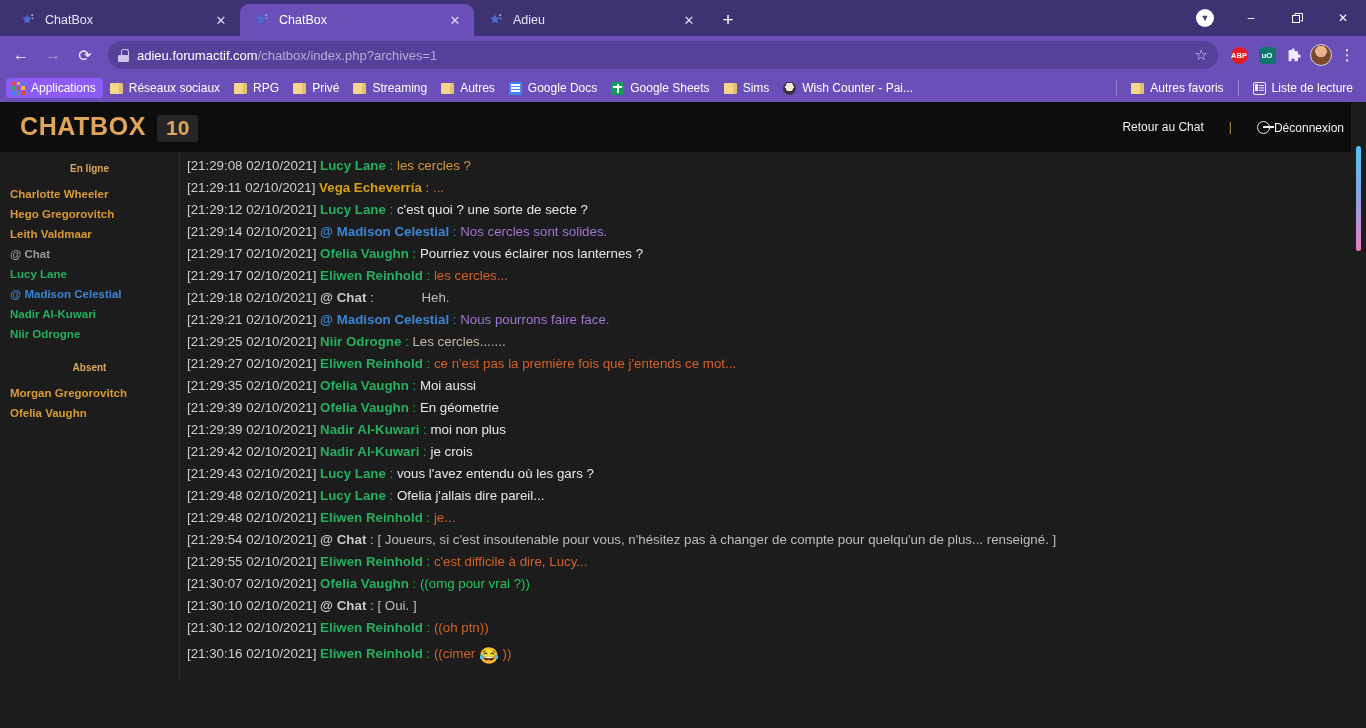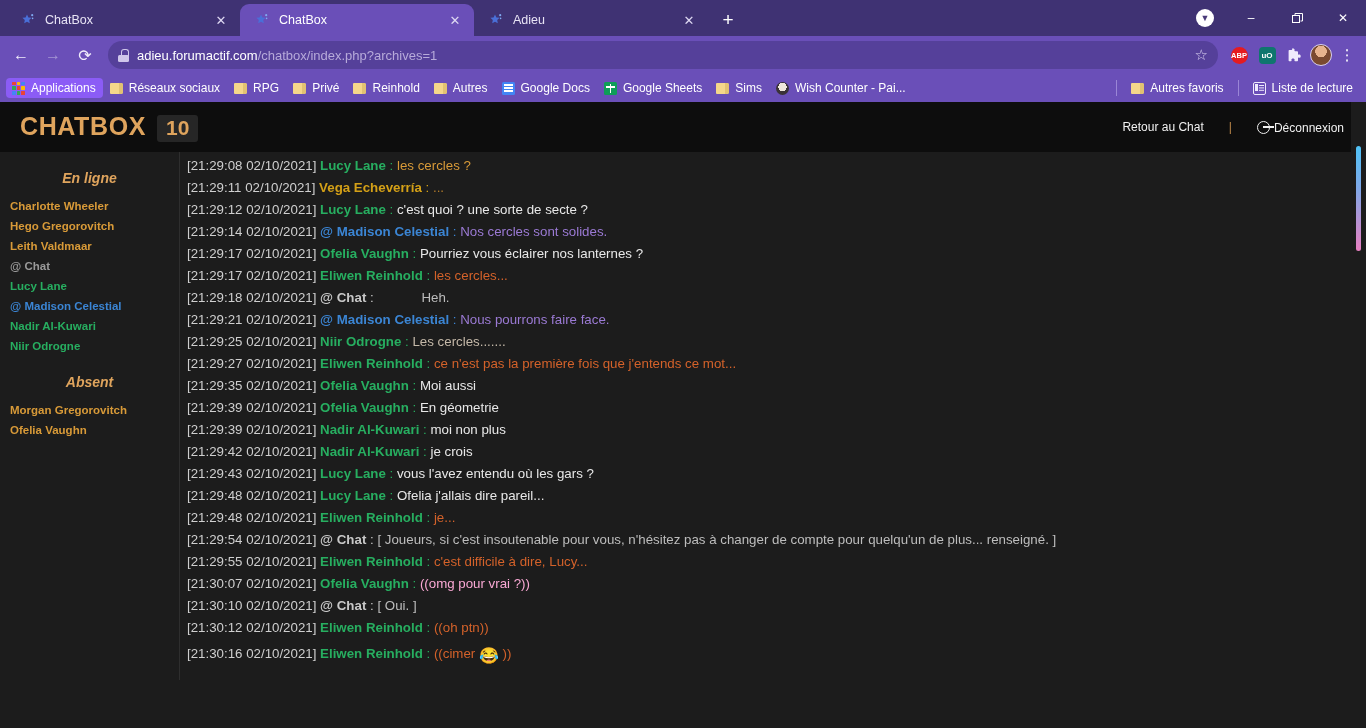--- a/index.html
+++ b/index.html
@@ -183,23 +183,22 @@
 
   .cb-body { display: flex; height: 528px; }
 
   .sidebar {
     width: 180px; flex: 0 0 180px;
     border-right: 1px solid #2e2e2e;
     padding: 11px 0 0 0; font-size: 11.5px; font-weight: bold;
     background: #1c1c1c;
   }
   .side-head {
-    text-align: center; color: #dfa45d; font-size: 14px; font-weight: bold;
-    margin: 7px 0 10px 0;
-    font-style: italic;
+    text-align: center; color: #dfa45d; font-size: 10px; font-weight: bold;
+    margin: 0 0 10px 0;
   }
   .side-head.absent { margin-top: 18px; }
   .side-user { padding: 4px 0 4px 10px; white-space: nowrap; }
 
   .chatwrap { flex: 1 1 auto; position: relative; overflow: hidden; }
   .chat {
     padding: 3px 0 0 7px;
     font-size: 13.3px; line-height: 22px;
     color: #d8d8d8;
     position: relative;
@@ -327,21 +326,21 @@
     <div class="bm">
       <span class="ic-folder"></span>
       <span>RPG</span>
     </div>
     <div class="bm">
       <span class="ic-folder"></span>
       <span>Privé</span>
     </div>
     <div class="bm">
       <span class="ic-folder"></span>
-      <span>Reinhold</span>
+      <span>Streaming</span>
     </div>
     <div class="bm">
       <span class="ic-folder"></span>
       <span>Autres</span>
     </div>
     <div class="bm">
       <span class="ic-docs">
           <i></i>
           <i></i>
           <i></i>
@@ -421,21 +420,21 @@
             <div class="msg"><span class="ts">[21:29:27 02/10/2021]</span> <span class="nick" style="color: rgb(39, 174, 96);">Eliwen Reinhold</span><span style="color: rgb(39, 174, 96);"> : </span><span style="color: rgb(212, 98, 42);">ce n'est pas la première fois que j'entends ce mot...</span></div>
             <div class="msg"><span class="ts">[21:29:35 02/10/2021]</span> <span class="nick" style="color: rgb(39, 174, 96);">Ofelia Vaughn</span><span style="color: rgb(39, 174, 96);"> : </span><span style="color: rgb(232, 232, 232);">Moi aussi</span></div>
             <div class="msg"><span class="ts">[21:29:39 02/10/2021]</span> <span class="nick" style="color: rgb(39, 174, 96);">Ofelia Vaughn</span><span style="color: rgb(39, 174, 96);"> : </span><span style="color: rgb(232, 232, 232);">En géometrie</span></div>
             <div class="msg"><span class="ts">[21:29:39 02/10/2021]</span> <span class="nick" style="color: rgb(39, 174, 96);">Nadir Al-Kuwari</span><span style="color: rgb(39, 174, 96);"> : </span><span style="color: rgb(232, 232, 232);">moi non plus</span></div>
             <div class="msg"><span class="ts">[21:29:42 02/10/2021]</span> <span class="nick" style="color: rgb(39, 174, 96);">Nadir Al-Kuwari</span><span style="color: rgb(39, 174, 96);"> : </span><span style="color: rgb(232, 232, 232);">je crois</span></div>
             <div class="msg"><span class="ts">[21:29:43 02/10/2021]</span> <span class="nick" style="color: rgb(39, 174, 96);">Lucy Lane</span><span style="color: rgb(39, 174, 96);"> : </span><span style="color: rgb(232, 232, 232);">vous l'avez entendu où les gars ?</span></div>
             <div class="msg"><span class="ts">[21:29:48 02/10/2021]</span> <span class="nick" style="color: rgb(39, 174, 96);">Lucy Lane</span><span style="color: rgb(39, 174, 96);"> : </span><span style="color: rgb(232, 232, 232);">Ofelia j'allais dire pareil...</span></div>
             <div class="msg"><span class="ts">[21:29:48 02/10/2021]</span> <span class="nick" style="color: rgb(39, 174, 96);">Eliwen Reinhold</span><span style="color: rgb(39, 174, 96);"> : </span><span style="color: rgb(212, 98, 42);">je...</span></div>
             <div class="msg"><span class="ts">[21:29:54 02/10/2021]</span> <span class="nick" style="color: rgb(200, 200, 200);">@ Chat</span><span style="color: rgb(200, 200, 200);"> : </span><span style="color: rgb(189, 189, 189);">[ Joueurs, si c'est insoutenable pour vous, n'hésitez pas à changer de compte pour quelqu'un de plus... renseigné. ]</span></div>
             <div class="msg"><span class="ts">[21:29:55 02/10/2021]</span> <span class="nick" style="color: rgb(39, 174, 96);">Eliwen Reinhold</span><span style="color: rgb(39, 174, 96);"> : </span><span style="color: rgb(212, 98, 42);">c'est difficile à dire, Lucy...</span></div>
-            <div class="msg"><span class="ts">[21:30:07 02/10/2021]</span> <span class="nick" style="color: rgb(39, 174, 96);">Ofelia Vaughn</span><span style="color: rgb(39, 174, 96);"> : </span><span style="color: #f9a8d4;">((omg pour vrai ?))</span></div>
+            <div class="msg"><span class="ts">[21:30:07 02/10/2021]</span> <span class="nick" style="color: rgb(39, 174, 96);">Ofelia Vaughn</span><span style="color: rgb(39, 174, 96);"> : </span><span style="color: #22c55e;">((omg pour vrai ?))</span></div>
             <div class="msg"><span class="ts">[21:30:10 02/10/2021]</span> <span class="nick" style="color: rgb(200, 200, 200);">@ Chat</span><span style="color: rgb(200, 200, 200);"> : </span><span style="color: rgb(189, 189, 189);">[ Oui. ]</span></div>
             <div class="msg"><span class="ts">[21:30:12 02/10/2021]</span> <span class="nick" style="color: rgb(39, 174, 96);">Eliwen Reinhold</span><span style="color: rgb(39, 174, 96);"> : </span><span style="color: rgb(212, 98, 42);">((oh ptn))</span></div>
             <div class="msg tall"><span class="ts">[21:30:16 02/10/2021]</span> <span class="nick" style="color: rgb(39, 174, 96);">Eliwen Reinhold</span><span style="color: rgb(39, 174, 96);"> : </span><span style="color: rgb(212, 98, 42);">((cimer <span class="emoji">😂</span> ))</span></div>
           </div>
       </div>
 
     </div>
 
     <div class="pagescroll">
       <div class="thumb"></div>

